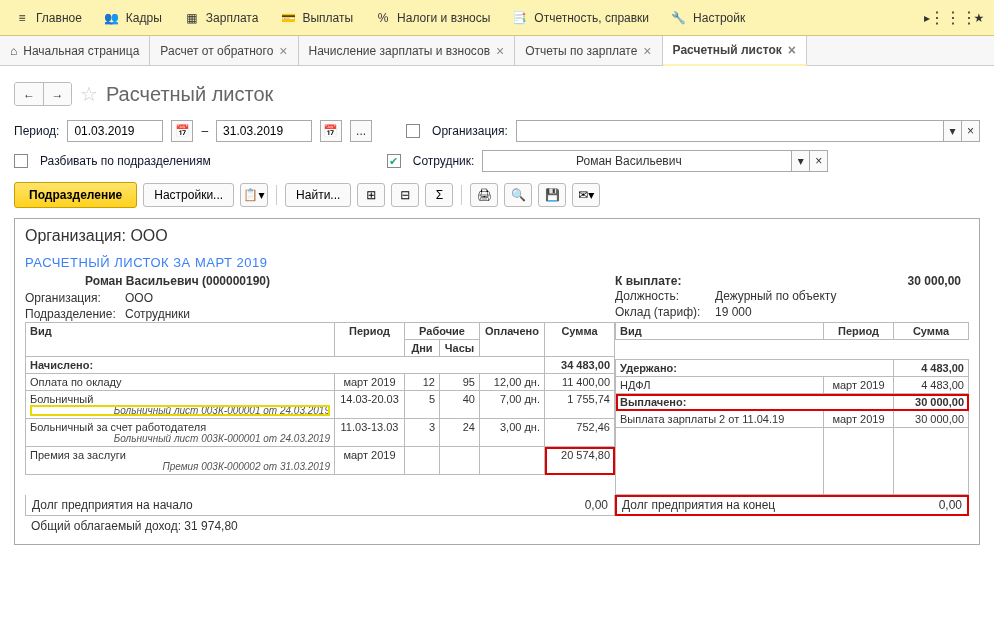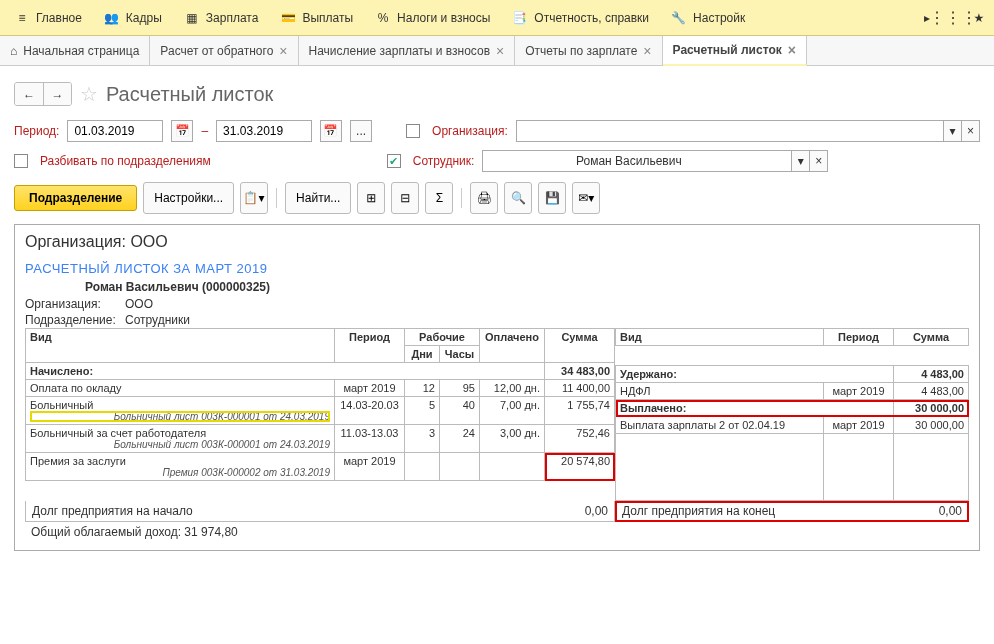--- a/index.html
+++ b/index.html
@@ -14,32 +14,32 @@
 .tab.active{background:#fff;font-weight:600;border-bottom:2px solid #fdf3b3;margin-bottom:-1px}
 .tab .close{color:#888;font-size:14px;cursor:pointer}
 .content{padding:10px 14px}
 .titlebar{display:flex;align-items:center;gap:8px;margin:6px 0 14px}
 .navbtns{display:flex;border:1px solid #bbb;border-radius:3px;overflow:hidden}
 .navbtn{width:28px;height:22px;display:flex;align-items:center;justify-content:center;cursor:pointer;background:#fafafa}
 .navbtn+.navbtn{border-left:1px solid #bbb}
 .star-o{color:#ccc;font-size:20px;cursor:pointer}
 .pagetitle{font-size:20px;color:#666}
 .filterrow{display:flex;align-items:center;gap:8px;margin-bottom:8px;flex-wrap:wrap}
-.lbl{color:#b91c1c;font-size:12px}
+.lbl{color:#0f172a;font-size:12px}
 .inp{border:1px solid #aaa;padding:3px 6px;font-size:12px;height:22px;background:#fff}
 .dateinp{width:96px}
 .minibox{border:1px solid #aaa;width:22px;height:22px;display:flex;align-items:center;justify-content:center;cursor:pointer;background:#fafafa}
 .chk{width:14px;height:14px;border:1px solid #888;display:inline-flex;align-items:center;justify-content:center;margin-right:4px;font-size:11px;color:#2a7}
 .orgselect{flex:1;min-width:200px;border:1px solid #aaa;height:22px;display:flex;align-items:center;padding:0 6px}
 .selectwrap{display:flex;align-items:stretch}
 .selectwrap .drop{border:1px solid #aaa;border-left:none;width:18px;display:flex;align-items:center;justify-content:center;cursor:pointer;background:#fafafa}
 .emp{width:310px;border:1px solid #aaa;height:22px;padding:0 35px 0 18px;text-align:center;display:flex;align-items:center;justify-content:center}
 .toolbar{display:flex;align-items:center;gap:6px;margin:10px 0}
 .btn-yellow{background:linear-gradient(#ffe36b,#ffd21f);border:1px solid #c4a000;border-radius:3px;padding:5px 14px;font-weight:600;cursor:pointer;font-size:12px}
-.btn{background:#fafafa;border:1px solid #bbb;border-radius:3px;padding:4px 10px;cursor:pointer;font-size:12px;display:flex;align-items:center;gap:4px;height:32px}
+.btn{background:#fafafa;border:1px solid #bbb;border-radius:3px;padding:4px 10px;cursor:pointer;font-size:12px;display:flex;align-items:center;gap:4px;height:24px}
 .ibtn{width:28px;padding:0;justify-content:center}
 .sep{width:1px;background:#ccc;height:20px;margin:0 2px}
 .reparea{border:1px solid #aaa;overflow:auto}
 .rep{padding:8px 10px}
 .orghdr{font-size:16px;font-weight:400;margin-bottom:10px}
 .rtitle{font-size:13px;letter-spacing:0.5px;margin-bottom:4px;color:#3b82f6}
 .rname{font-weight:700;padding-left:60px;margin-bottom:2px}
 .inforow{display:flex}
 .infoleft{width:590px}
 .inforight{flex:1}
@@ -183,28 +183,42 @@
     <button class="btn ibtn">💾</button>
     <button class="btn ibtn">✉▾</button>
   </div>
 
   <div class="reparea">
     <div class="rep">
       <div class="orghdr">Организация: ООО</div>
       <div class="rtitle">РАСЧЕТНЫЙ ЛИСТОК ЗА МАРТ 2019</div>
       <div class="inforow">
         <div class="infoleft">
-          <div class="rname">Роман Васильевич (000000325)</div>
+          <div class="rname">Роман Васильевич (000000190)</div>
           <div class="kline">
               <span class="k">Организация:</span>
               <span>ООО</span>
             </div>
           <div class="kline">
               <span class="k">Подразделение:</span>
               <span>Сотрудники</span>
+            </div>
+        </div>
+        <div class="inforight">
+          <div class="pay">
+              <span>К выплате:</span>
+              <span>30 000,00</span>
+            </div>
+          <div class="kline">
+              <span class="k">Должность:</span>
+              <span>Дежурный по объекту</span>
+            </div>
+          <div class="kline">
+              <span class="k">Оклад (тариф):</span>
+              <span>19 000</span>
             </div>
         </div>
       </div>
 
       <div class="maintbl">
         <div class="colL">
           <table>
             <tbody>
                 <tr>
               <th rowspan="2">Вид</th>
@@ -275,21 +289,21 @@
             <tr>
               <td>НДФЛ</td>
               <td class="ctr">март 2019</td>
               <td class="num">4 483,00</td>
             </tr>
             <tr class="bold hl-r">
               <td colspan="2">Выплачено:</td>
               <td class="num">30 000,00</td>
             </tr>
             <tr>
-              <td>Выплата зарплаты 2 от 02.04.19</td>
+              <td>Выплата зарплаты 2 от 11.04.19</td>
               <td class="ctr">март 2019</td>
               <td class="num">30 000,00</td>
             </tr>
             <tr style="height:67px">
                   <td></td>
                   <td></td>
                   <td></td>
                 </tr>
           </tbody>
             </table>

